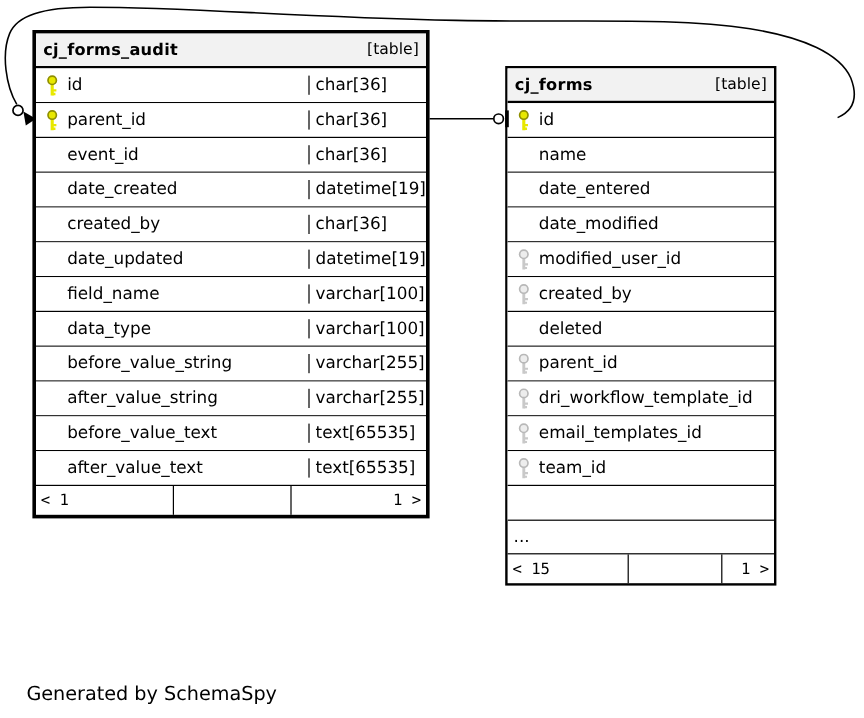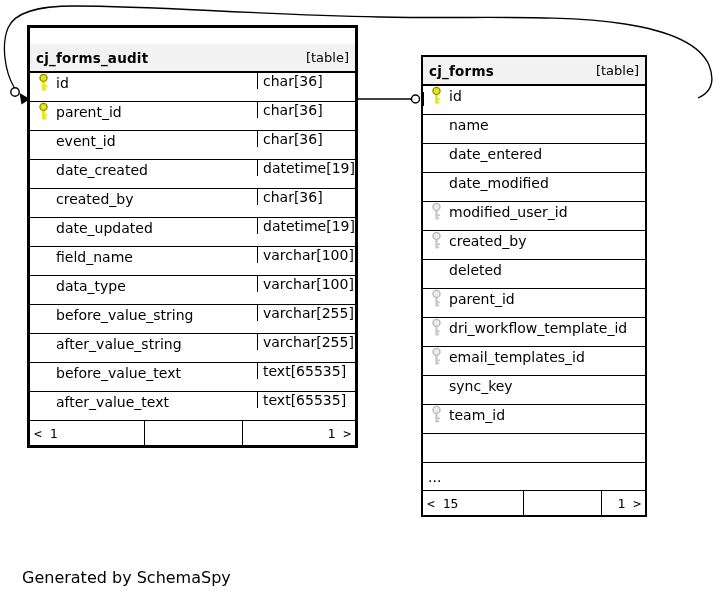--- a/index.html
+++ b/index.html
@@ -30,31 +30,31 @@
 
   .thead {
     background: var(--header-bg, #f2f2f2);
     border-bottom: 2px solid #000;
     display: flex;
     align-items: center;
     justify-content: space-between;
     padding: 0 6px;
     box-sizing: border-box;
   }
-  #table-0 .thead { height: 29px; margin-top: 16px; }
+  #table-0 .thead { height: 29px; }
   #table-1 .thead { height: 29px; }
   .tname { font-weight: bold; font-size: 13.5px; letter-spacing: 0.2px; }
   .ttag  { font-size: 13px; }
 
   .trow {
     height: 29px;
     box-sizing: border-box;
     border-bottom: 1px solid #000;
     display: flex;
-    align-items: flex-start;
+    align-items: center;
     font-size: 14px;
     background: #fff;
   }
   .cell { display: flex; align-items: center; }
   .cname { flex: 1; padding-left: 8px; min-width: 0; }
   .ctype {
     width: 98px;
     border-left: 1px solid #000;
     padding-left: 5px;
     box-sizing: border-box;
@@ -348,26 +348,20 @@
                 <line class="ktooth" x1="5.5" y1="13.3" x2="9" y2="13.3"></line>
                 <line class="ktooth" x1="5.5" y1="16.3" x2="8.2" y2="16.3"></line>
                 <circle class="khead" cx="5.5" cy="4.9" r="3.5"></circle>
               </svg>
             </span>
             <span>email_templates_id</span>
           </div>
         </div>
         <div class="trow">
           <div class="cell cname">
-            <span class="keyicon none"></span>
-            <span>sync_key</span>
-          </div>
-        </div>
-        <div class="trow">
-          <div class="cell cname">
             <span class="keyicon fk">
               <svg viewBox="0 0 11 19">
                 <line class="kstem" x1="5.5" y1="8" x2="5.5" y2="17.5"></line>
                 <line class="ktooth" x1="5.5" y1="13.3" x2="9" y2="13.3"></line>
                 <line class="ktooth" x1="5.5" y1="16.3" x2="8.2" y2="16.3"></line>
                 <circle class="khead" cx="5.5" cy="4.9" r="3.5"></circle>
               </svg>
             </span>
             <span>team_id</span>
           </div>

